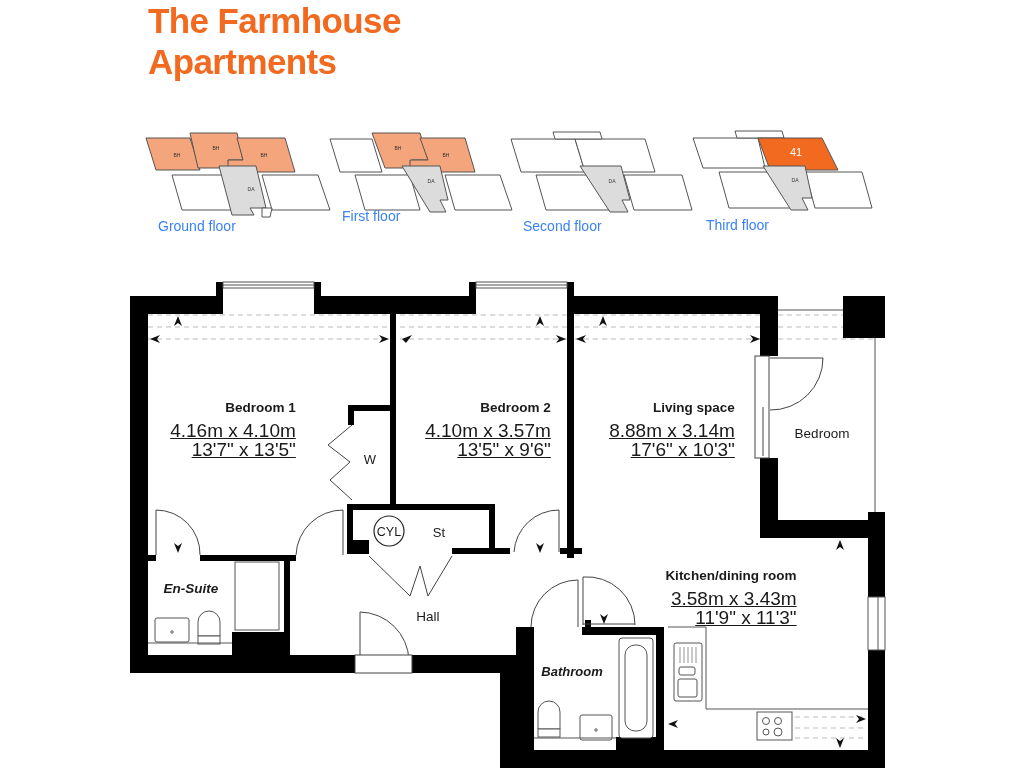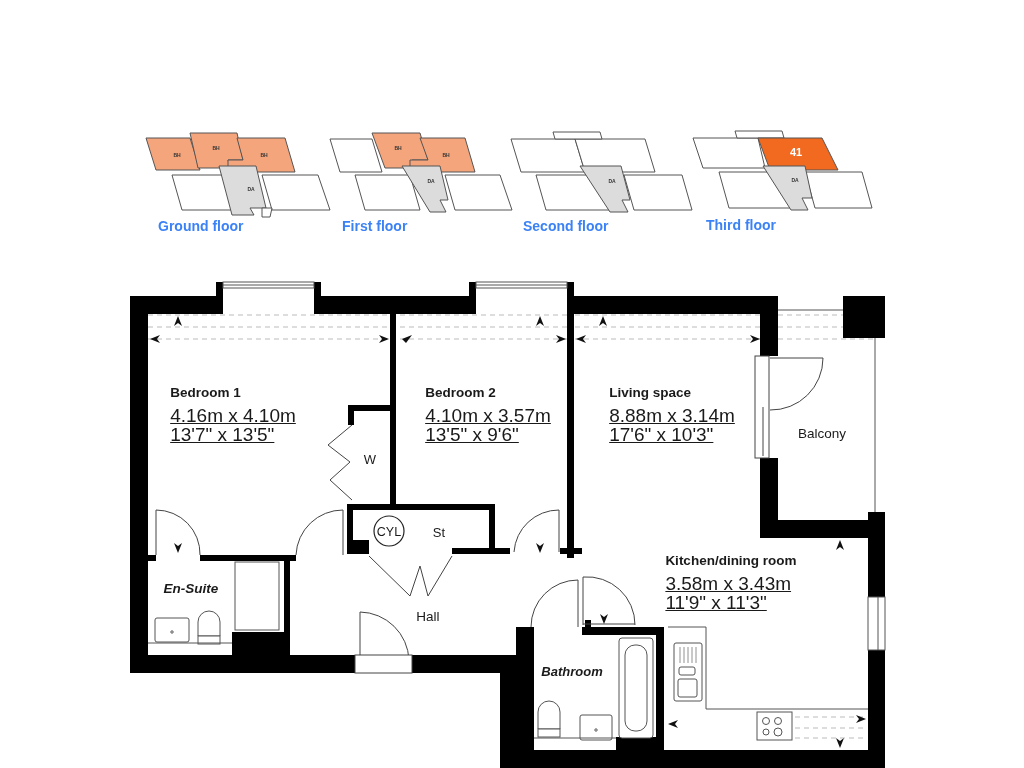--- a/index.html
+++ b/index.html
@@ -1,31 +1,33 @@
 <!DOCTYPE html>
 <html><head>
 <meta charset="utf-8">
 <style>
   html, body { margin: 0; padding: 0; background: #ffffff; }
   body { width: 1024px; height: 768px; position: relative; overflow: hidden; font-family: "Liberation Sans", "DejaVu Sans", sans-serif; color: #1a1a1a; }
   .title { position: absolute; left: 148px; top: 0px; font-weight: 700; font-size: 35px; line-height: 41px; color: #f26a1f; letter-spacing: -0.6px; }
   .title div { white-space: nowrap; }
-  .floors { position: absolute; left: 0; top: 0; width: 1024px; height: 260px; font-weight: bold; }
+  .floors { position: absolute; left: 0; top: 0; width: 1024px; height: 260px; }
   .floor-label { position: absolute; font-size: 14px; color: #3b82f6; white-space: nowrap; }
   .plan { position: absolute; left: 0; top: 0; }
-  .room-label { position: absolute; text-align: left; white-space: nowrap; transform: translateX(-50%); }
+  .room-label { position: absolute; text-align: right; white-space: nowrap; transform: translateX(-50%); margin-top: 15px; }
   .room-name { font-weight: 700; font-size: 13.5px; line-height: 18px; }
   .room-dim { font-size: 19px; line-height: 19px; text-decoration: underline; }
   .tag { position: absolute; font-size: 13px; transform: translate(-50%, -50%); white-space: nowrap; }
   .tag-bold { font-weight: 700; font-style: italic; }
 </style>
 </head>
 <body>
 
 <div class="title">
+  <div>The Farmhouse</div>
+  <div>Apartments</div>
 </div>
 
 <div class="floors">
   <svg width="1024" height="260" style="position:absolute;left:0;top:0">
     <g stroke="#555" stroke-width="1" fill="#fff">
 
       <g>
         <polygon points="146,138 190,138 200,170 156,170" fill="#f4a57c"></polygon>
         <polygon points="190,133 237,133 243,160 228,160 230,168 198,168" fill="#f4a57c"></polygon>
         <polygon points="237,138 285,138 295,172 228,172 228,160 243,160" fill="#f4a57c"></polygon>
@@ -69,21 +71,21 @@
       <text x="251" y="191">DA</text>
       <text x="398" y="150">BH</text>
       <text x="446" y="157">BH</text>
       <text x="431" y="183">DA</text>
       <text x="612" y="183">DA</text>
       <text x="795" y="182">DA</text>
     </g>
     <text x="796" y="156" font-family="Liberation Sans, sans-serif" font-size="11" fill="#fff" text-anchor="middle">41</text>
   </svg>
   <div class="floor-label" style="left:158px;top:218px">Ground floor</div>
-  <div class="floor-label" style="left:342px;top:218px">First floor</div>
+  <div class="floor-label" style="left:342px;top:208px">First floor</div>
   <div class="floor-label" style="left:523px;top:218px">Second floor</div>
   <div class="floor-label" style="left:706px;top:217px">Third floor</div>
 </div>
 
 <svg class="plan" width="1024" height="768">
 
   <g stroke="#bbb" stroke-width="1" stroke-dasharray="5,4" fill="none">
     <line x1="148" y1="315" x2="390" y2="315"></line>
     <line x1="148" y1="327" x2="390" y2="327"></line>
     <line x1="148" y1="339" x2="390" y2="339"></line>
@@ -274,20 +276,20 @@
 <div class="room-label" style="left:672px;top:384px">
   <div class="room-name">Living space</div>
   <div class="room-dim" style="margin-top:4px">8.88m x 3.14m</div>
   <div class="room-dim">17'6" x 10'3"</div>
 </div>
 <div class="room-label" style="left:731px;top:552px">
   <div class="room-name">Kitchen/dining room</div>
   <div class="room-dim" style="margin-top:4px">3.58m x 3.43m</div>
   <div class="room-dim">11'9" x 11'3"</div>
 </div>
-<div class="tag" style="left:822px;top:433px;font-size:13.5px">Balcony</div>
+<div class="tag" style="left:822px;top:433px;font-size:13.5px">Bedroom</div>
 <div class="tag tag-bold" style="left:191px;top:588px;font-size:13.5px">En-Suite</div>
 <div class="tag" style="left:428px;top:616px;font-size:13.5px">Hall</div>
 <div class="tag tag-bold" style="left:572px;top:671px;font-size:13px">Bathroom</div>
 
 <div class="tag" style="left:370px;top:459px">W</div>
 <div class="tag" style="left:389px;top:532px;font-size:12.5px">CYL</div>
 <div class="tag" style="left:439px;top:532px">St</div>
 
 </body></html>

